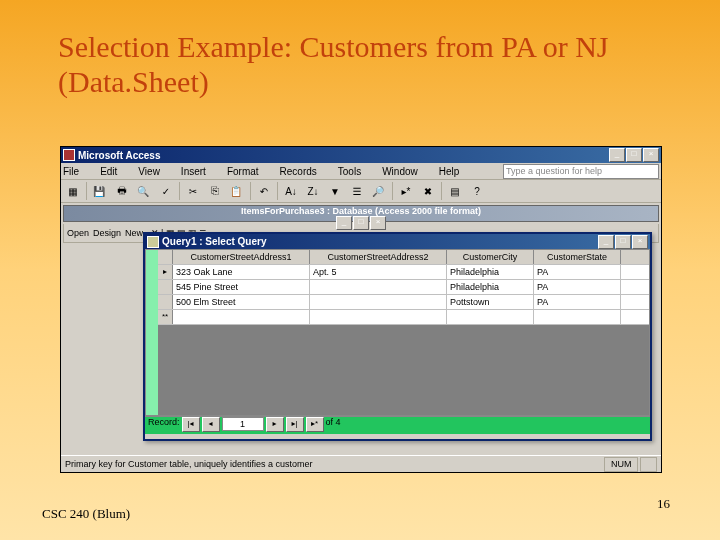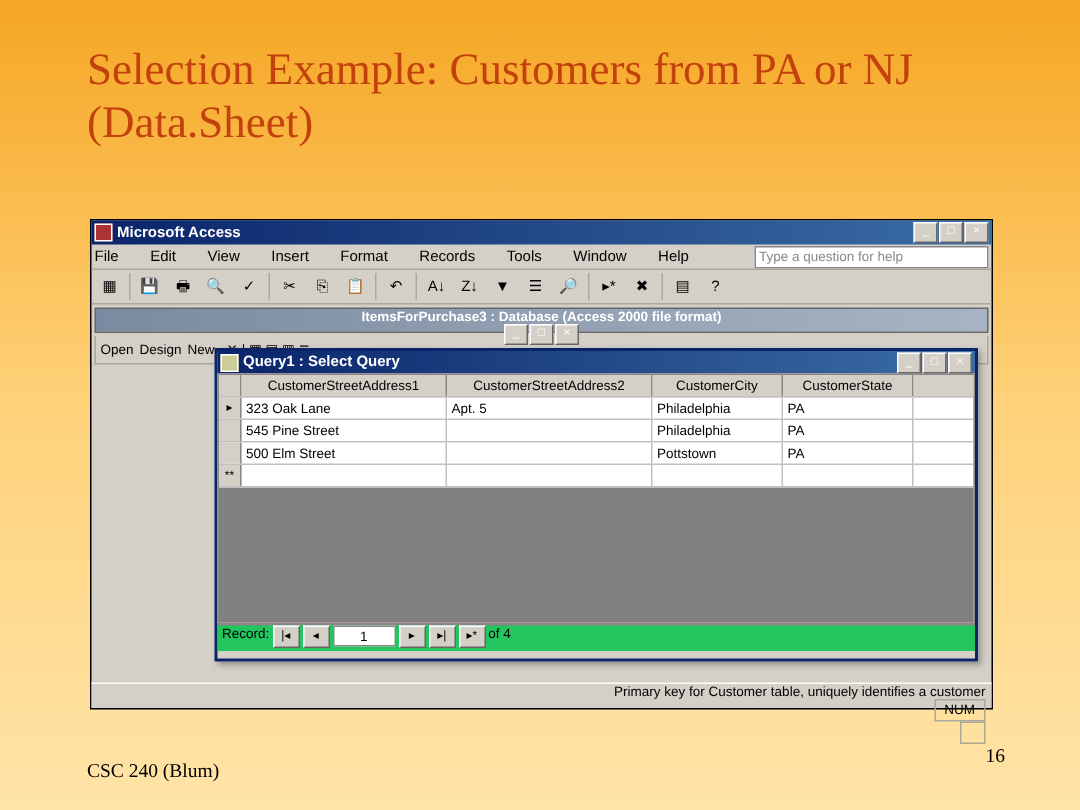--- a/index.html
+++ b/index.html
@@ -123,24 +123,25 @@
     left: 82px;
     top: 85px;
     width: 505px;
     height: 205px;
     background: #d4d0c8;
     border: 2px solid #0a246a;
     box-shadow: 2px 2px 4px rgba(0,0,0,0.3);
   }
   .query-window .titlebar { height: 15px; }
   .datasheet {
-    background: #f9a8d4;
+    background: #86efac;
     border: 1px solid #888;
     margin: 0;
     overflow: hidden;
+    padding-left: 12px;
   }
   .ds-row { display: flex; height: 14px; border-bottom: 1px solid #c0c0c0; }
   .ds-row.header { background: #d4d0c8; }
   .ds-cell {
     border-right: 1px solid #c0c0c0;
     padding: 0 3px;
     font-size: 9px;
     line-height: 14px;
     overflow: hidden;
     white-space: nowrap;
@@ -188,36 +189,35 @@
     width: 40px; height:12px; background:#fff; border:1px solid #888;
     font-size:9px; text-align:center; line-height:12px;
   }
   .statusbar {
     position: absolute;
     bottom: 0; left:0; right:0;
     height: 16px;
     background: #d4d0c8;
     border-top: 1px solid #fff;
     display: flex;
-    align-items: flex-end;
+    align-items: center;
     font-size: 9px;
     padding: 0 4px;
-    flex-direction: column;
   }
   .statusbar .sbox {
     border: 1px solid #aca899;
     padding: 0 6px;
     height: 13px;
     line-height: 13px;
     margin-left: 2px;
   }
   .footer-left {
     position: absolute;
     bottom: 18px;
-    left: 58px;
+    left: 42px;
     font-size: 13px;
   }
   .footer-right {
     position: absolute;
     bottom: 28px;
     right: 50px;
     font-size: 13px;
   }
 </style>
 </head>

